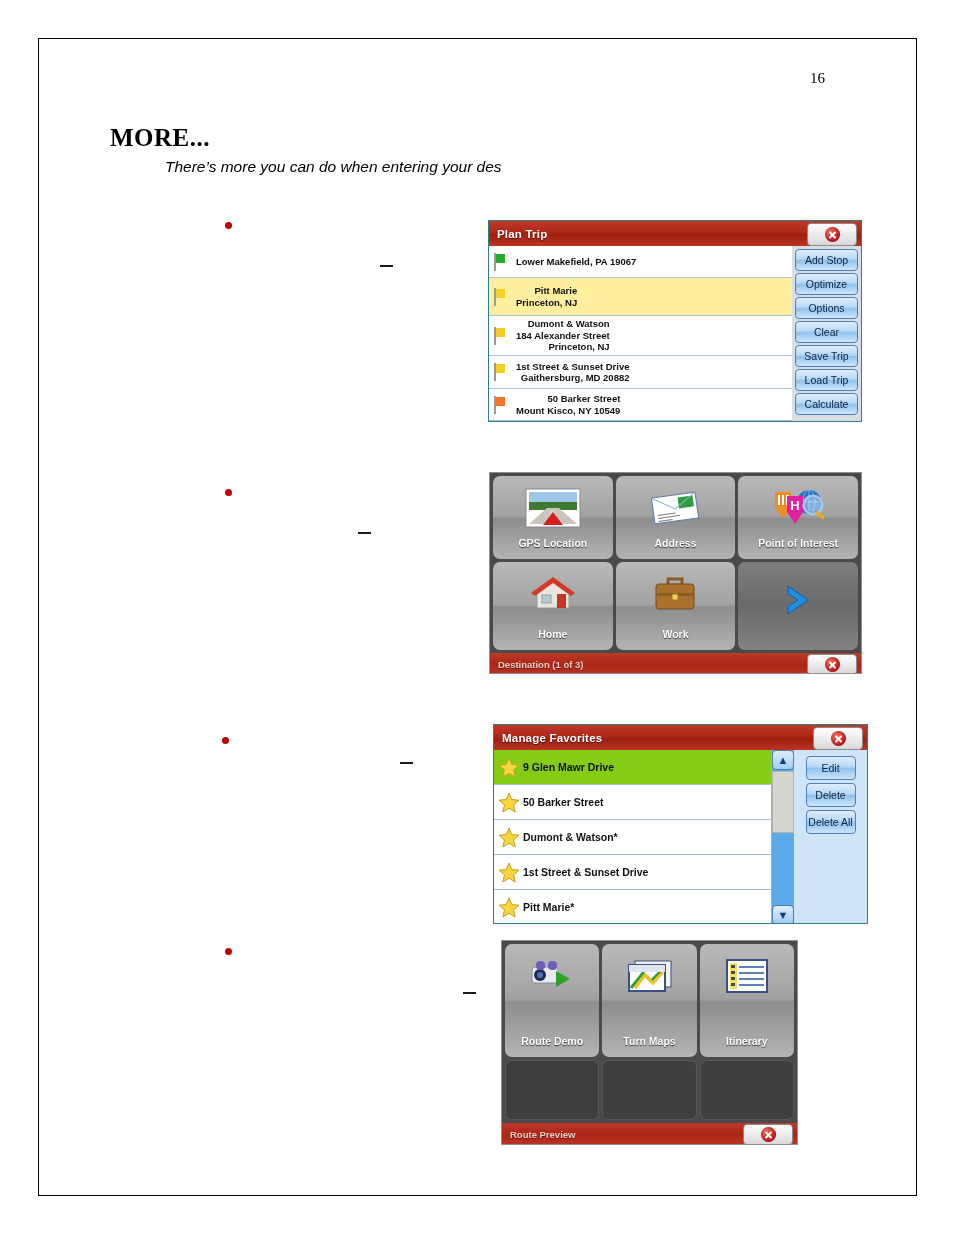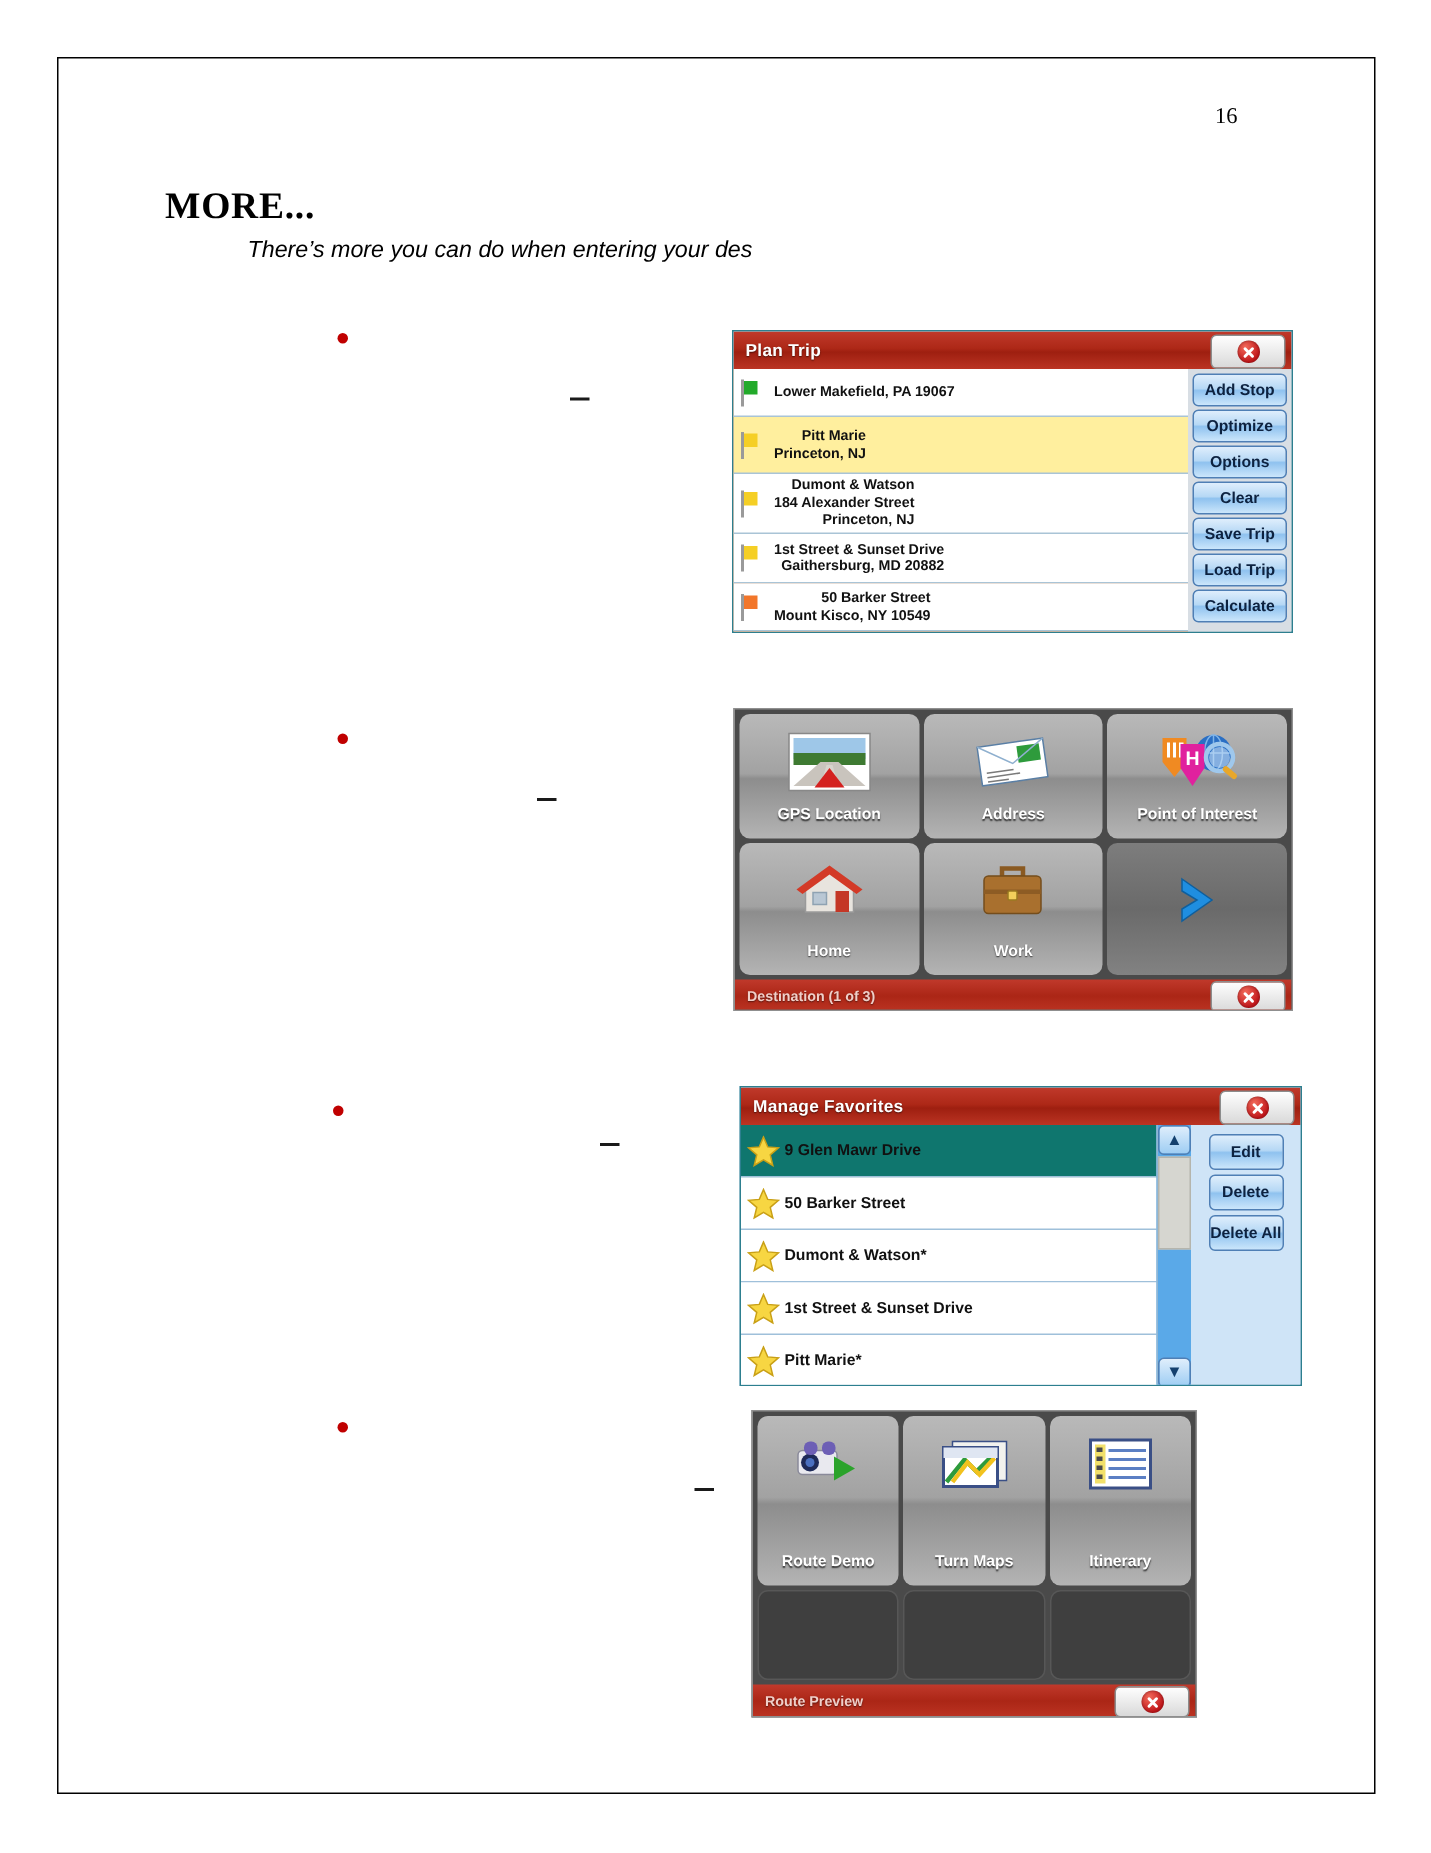--- a/index.html
+++ b/index.html
@@ -101,21 +101,21 @@
   }
   .x-circle:before { transform: rotate(45deg); }
   .x-circle:after  { transform: rotate(-45deg); }
 
   
   #plan-trip {
     left: 488px; top: 220px;
     width: 374px; height: 202px; text-align: right;
   }
   .pt-body { display: flex; height: 177px; }
-  .pt-list { width: 303px; background: #f97316; }
+  .pt-list { width: 303px; background: #6d28d9; }
   .pt-row {
     display: flex; align-items: center;
     border-bottom: 1px solid #a9c4d6;
     background: #ffffff;
     padding-left: 4px;
     box-sizing: border-box;
   }
   .pt-row.selected { background: #ffef9e; }
   .pt-row .lines { font-size: 9.5px; font-weight: bold; color: #111; line-height: 11.5px; padding-left: 10px;}
   .flag {
@@ -129,21 +129,21 @@
 
   .pt-buttons { width: 69px; background: #d8dee4; padding-top: 1px; }
   .gbtn {
     margin: 2px auto 0 auto;
     width: 63px; height: 22px;
     border-radius: 4px;
     border: 1px solid #4f7fb5;
     background: linear-gradient(180deg,#dfeefc 0%, #b6d8f5 45%, #8fc2ef 52%, #cbe6fb 100%);
     color: #0d2240;
     font-size: 10.5px;
-    font-weight: bold;
+    font-weight: normal;
     display: flex; align-items: center; justify-content: center;
     box-sizing: border-box;
   }
 
   
   .grid-dev { background: #4a4a4a; border: 1.5px solid #8f8f8f; }
   .tile-grid { display: grid; grid-template-columns: repeat(3,1fr); gap: 3px; padding: 3px; box-sizing: border-box;}
   .tile {
     border-radius: 7px;
     background: linear-gradient(180deg,#b9b9b9 0%, #a2a2a2 48%, #8d8d8d 52%, #b4b4b4 100%);
@@ -184,21 +184,21 @@
   .fav-body { display: flex; height: 175px; }
   .fav-list { width: 277px; background: #fff; }
   .fav-row {
     height: 35px;
     display: flex; align-items: center;
     border-bottom: 1px solid #9fc0da;
     background: #fff;
     box-sizing: border-box;
     padding-left: 4px;
   }
-  .fav-row.selected { background: #0f766e; }
+  .fav-row.selected { background: #84cc16; }
   .fav-row .ftext { font-size: 10.5px; font-weight: bold; color: #111; margin-left: 3px; }
   .star {
     width: 22px; height: 21px; flex: 0 0 22px;
     position: relative;
   }
   .star svg { position:absolute; left:0; top:0; }
   .fav-scroll {
     width: 22px; background: #5aa9e8;
     display: flex; flex-direction: column; justify-content: space-between;
     border-left: 1px solid #8fb6d4;

